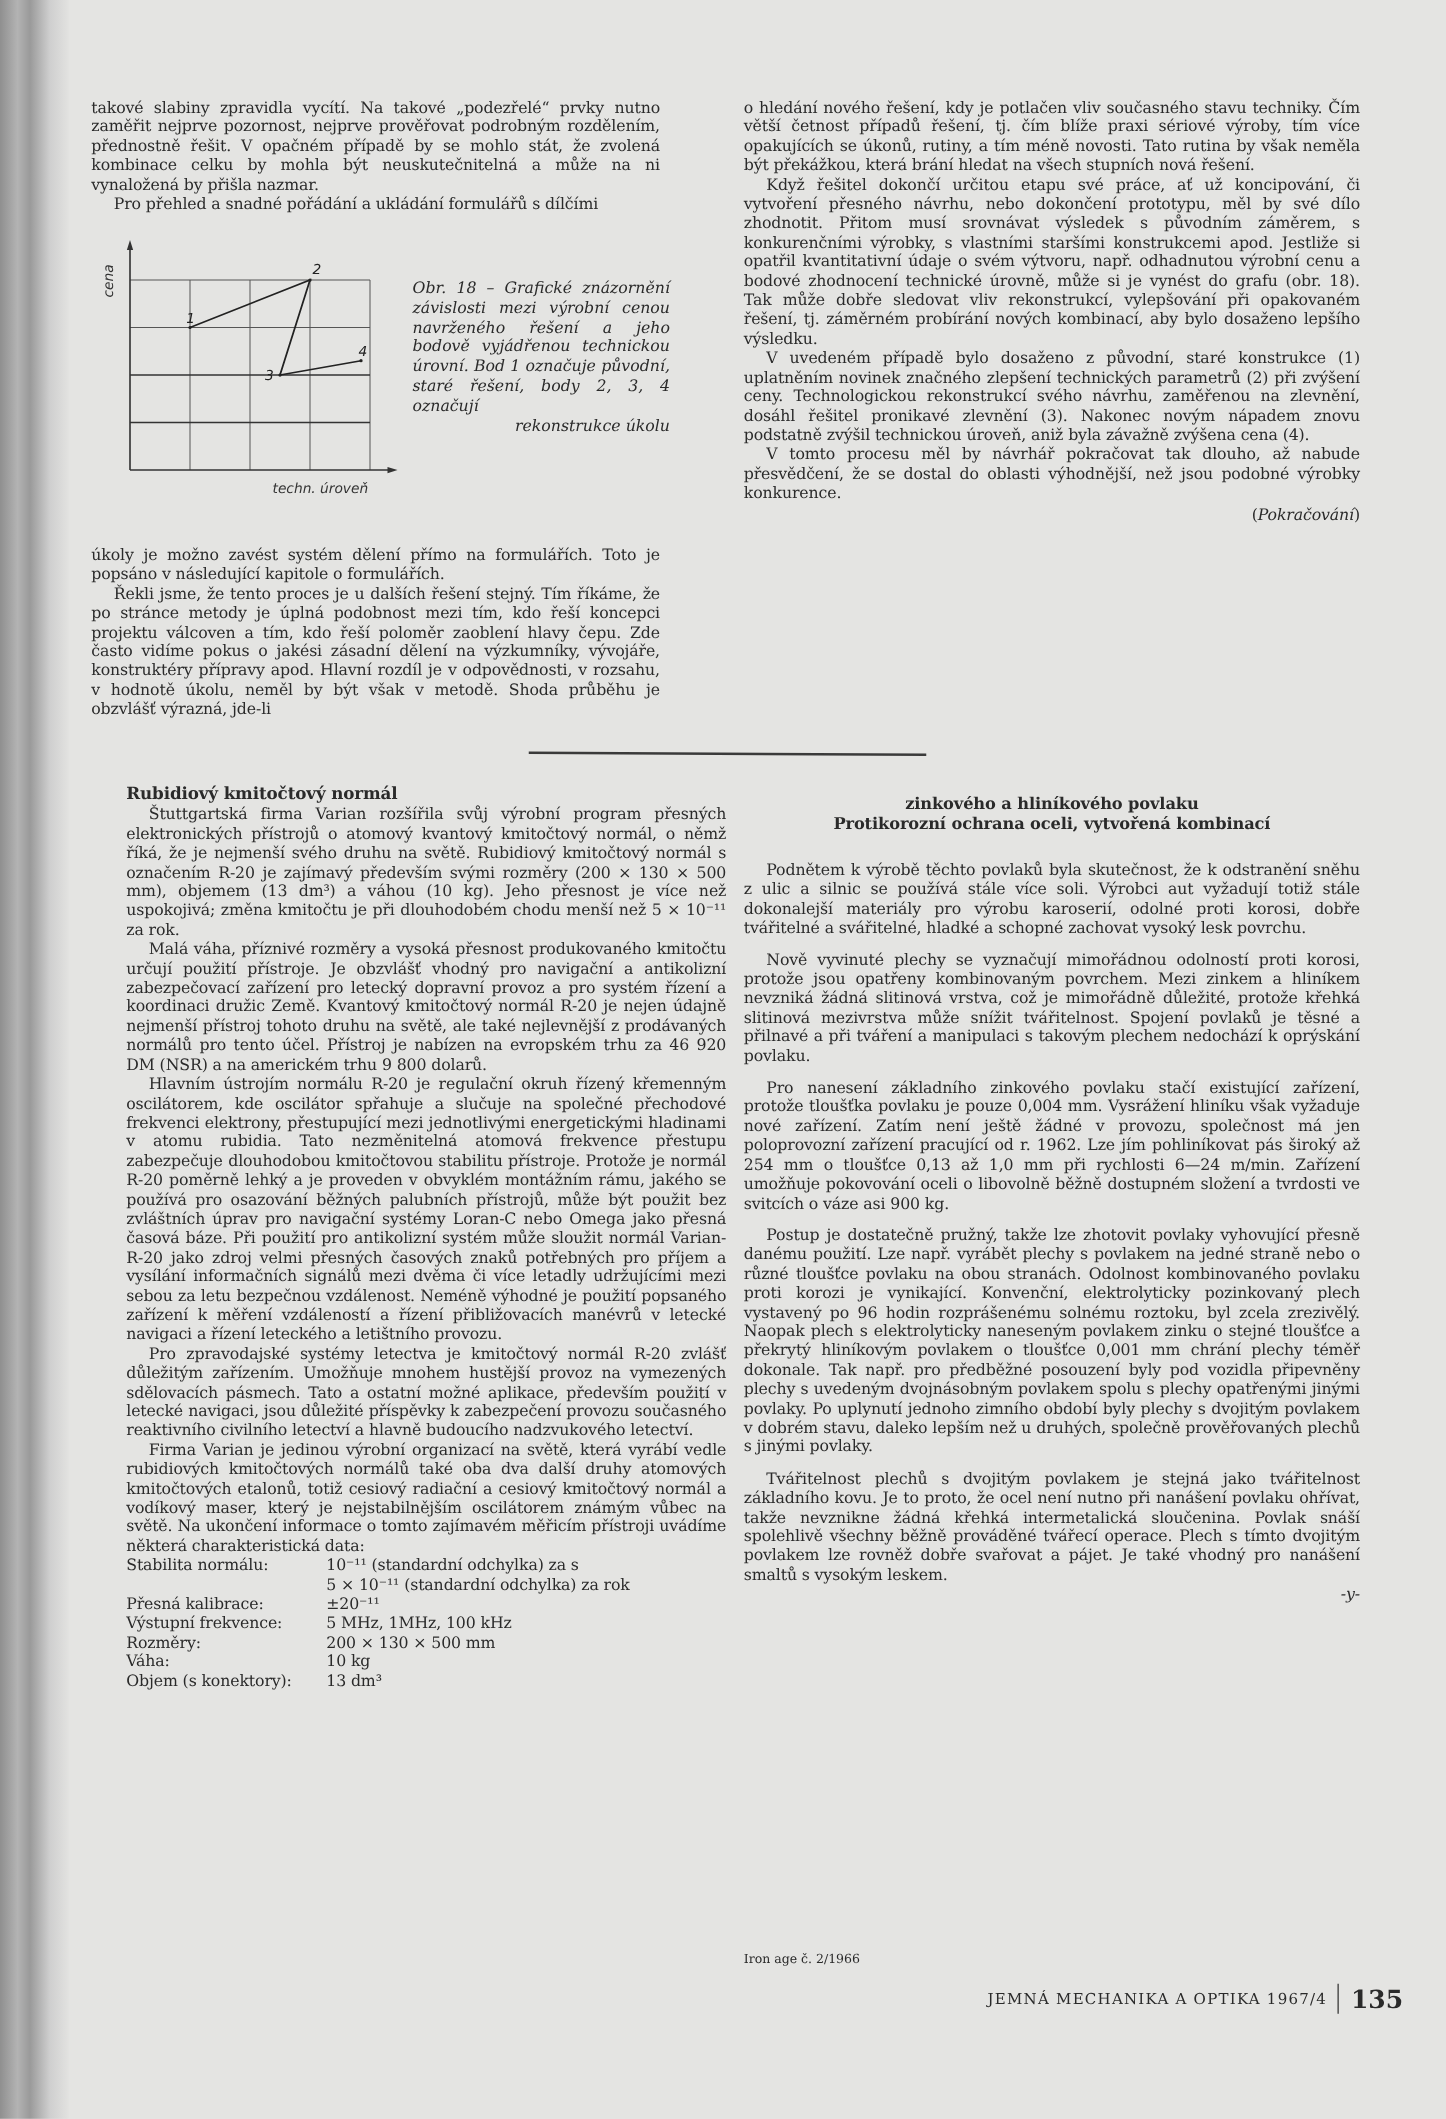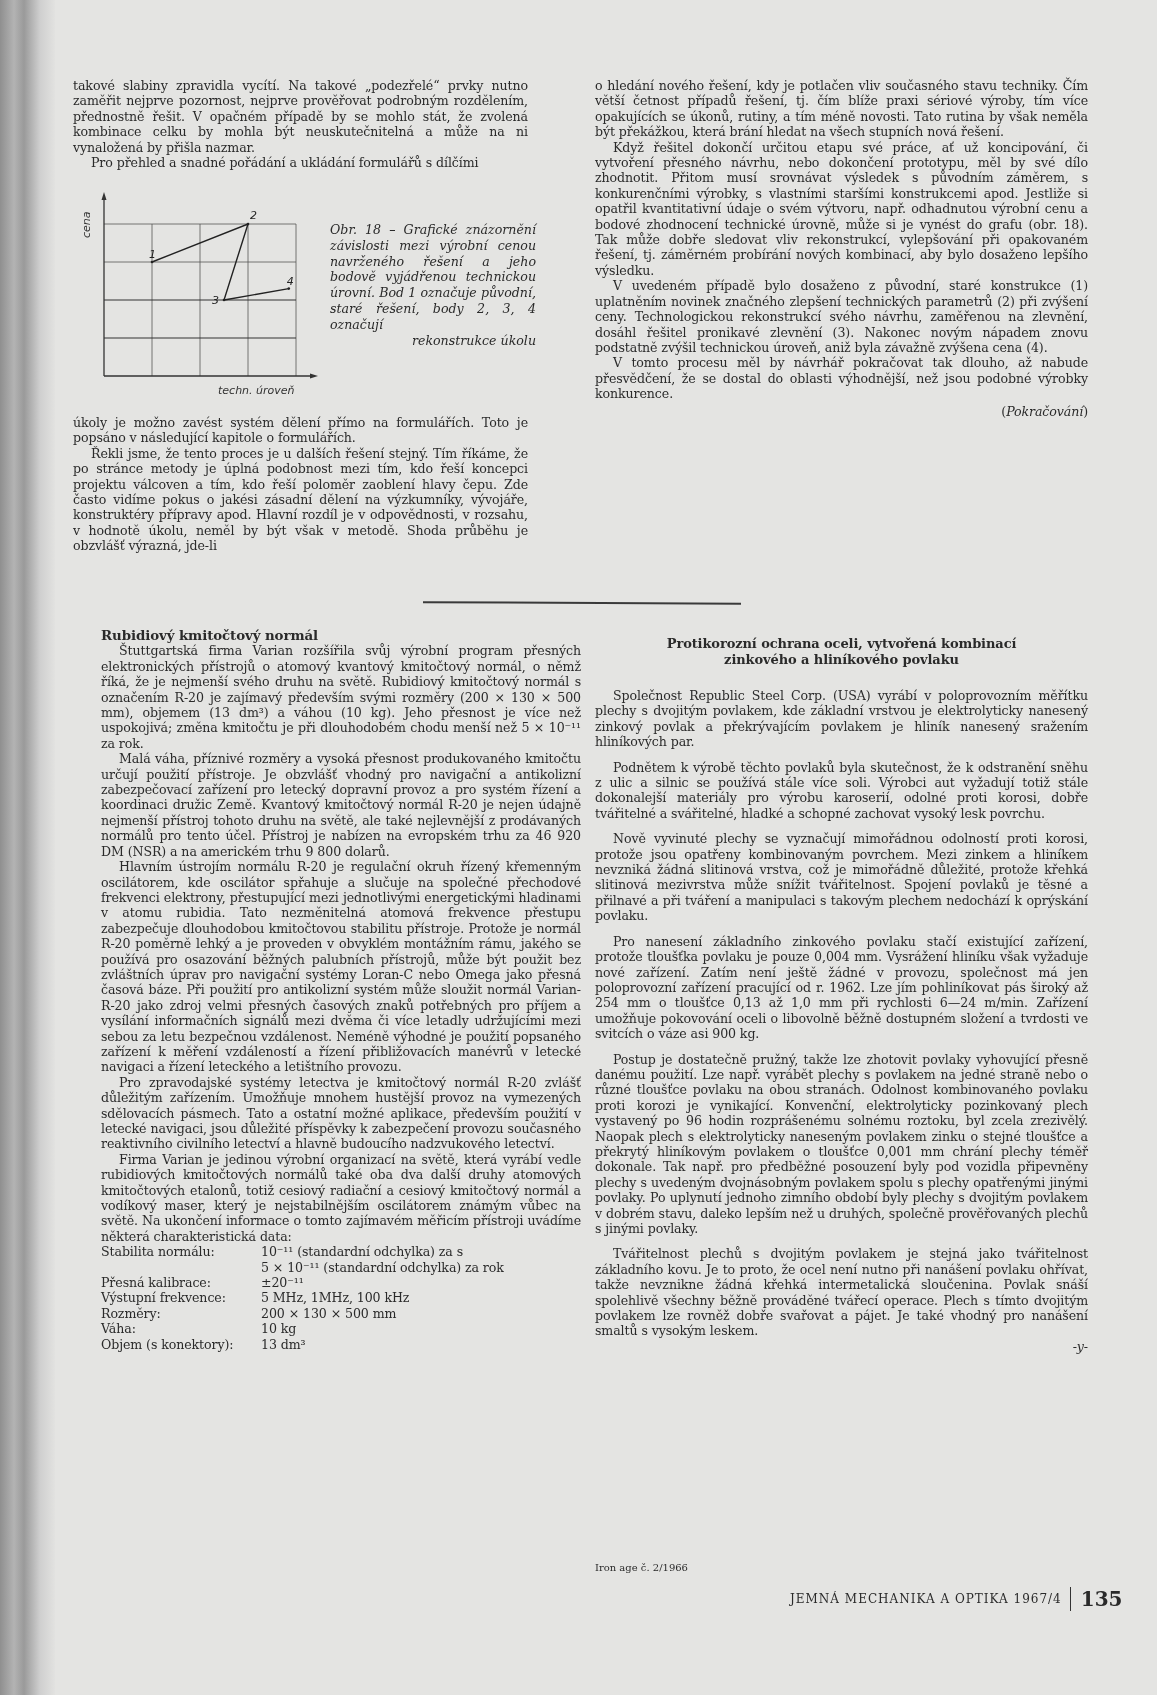--- a/index.html
+++ b/index.html
@@ -79,21 +79,21 @@
     </g>
   <text x="10" y="48" transform="rotate(-90 10 48)" font-family="DejaVu Sans, sans-serif" font-style="italic" font-size="11" fill="#333">cena</text>
   <text x="138" y="204" font-family="DejaVu Sans, sans-serif" font-style="italic" font-size="11" fill="#333">techn. úroveň</text>
 </svg>
 
 <div id="caption">
   <span>Obr. 18 – Grafické znázornění závislosti mezi výrobní cenou navrženého řešení a jeho bodově vyjádřenou technickou úrovní. Bod 1 označuje původní, staré řešení, body 2, 3, 4 označují</span>
   <span class="last">rekonstrukce úkolu</span>
 </div>
 
-<div class="col" style="left:73px; top:415px; width:455px;">
+<div class="col" style="left:73px; top:436px; width:455px;">
   <p class="noind">úkoly je možno zavést systém dělení přímo na formulářích. Toto je popsáno v následující kapitole o formulářích.</p>
   <p>Řekli jsme, že tento proces je u dalších řešení stejný. Tím říkáme, že po stránce metody je úplná podobnost mezi tím, kdo řeší koncepci projektu válcoven a tím, kdo řeší poloměr zaoblení hlavy čepu. Zde často vidíme pokus o jakési zásadní dělení na výzkumníky, vývojáře, konstruktéry přípravy apod. Hlavní rozdíl je v odpovědnosti, v rozsahu, v hodnotě úkolu, neměl by být však v metodě. Shoda průběhu je obzvlášť výrazná, jde-li</p>
 </div>
 
 <div id="col-tr" class="col">
   <p class="noind">o hledání nového řešení, kdy je potlačen vliv současného stavu techniky. Čím větší četnost případů řešení, tj. čím blíže praxi sériové výroby, tím více opakujících se úkonů, rutiny, a tím méně novosti. Tato rutina by však neměla být překážkou, která brání hledat na všech stupních nová řešení.</p>
   <p>Když řešitel dokončí určitou etapu své práce, ať už koncipování, či vytvoření přesného návrhu, nebo dokončení prototypu, měl by své dílo zhodnotit. Přitom musí srovnávat výsledek s původním záměrem, s konkurenčními výrobky, s vlastními staršími konstrukcemi apod. Jestliže si opatřil kvantitativní údaje o svém výtvoru, např. odhadnutou výrobní cenu a bodové zhodnocení technické úrovně, může si je vynést do grafu (obr. 18). Tak může dobře sledovat vliv rekonstrukcí, vylepšování při opakovaném řešení, tj. záměrném probírání nových kombinací, aby bylo dosaženo lepšího výsledku.</p>
   <p>V uvedeném případě bylo dosaženo z původní, staré konstrukce (1) uplatněním novinek značného zlepšení technických parametrů (2) při zvýšení ceny. Technologickou rekonstrukcí svého návrhu, zaměřenou na zlevnění, dosáhl řešitel pronikavé zlevnění (3). Nakonec novým nápadem znovu podstatně zvýšil technickou úroveň, aniž byla závažně zvýšena cena (4).</p>
   <p>V tomto procesu měl by návrhář pokračovat tak dlouho, až nabude přesvědčení, že se dostal do oblasti výhodnější, než jsou podobné výrobky konkurence.</p>
   <div class="cont"><span class="p">(</span><span>Pokračování</span><span class="p">)</span></div>
@@ -121,24 +121,23 @@
     <div>200 × 130 × 500 mm</div>
     <div>Váha:</div>
     <div>10 kg</div>
     <div>Objem (s konektory):</div>
     <div>13 dm³</div>
   </div>
 </div>
 
 <div id="col-br" class="col">
   <div class="h-right">
+    <div>zinkového a hliníkového povlaku</div>
     <div>Protikorozní ochrana oceli, vytvořená kombinací</div>
-    <div>zinkového a hliníkového povlaku</div>
   </div>
-  <p>Společnost Republic Steel Corp. (USA) vyrábí v poloprovozním měřítku plechy s dvojitým povlakem, kde základní vrstvou je elektrolyticky nanesený zinkový povlak a překrývajícím povlakem je hliník nanesený sražením hliníkových par.</p>
   <p class="gap">Podnětem k výrobě těchto povlaků byla skutečnost, že k odstranění sněhu z ulic a silnic se používá stále více soli. Výrobci aut vyžadují totiž stále dokonalejší materiály pro výrobu karoserií, odolné proti korosi, dobře tvářitelné a svářitelné, hladké a schopné zachovat vysoký lesk povrchu.</p>
   <p class="gap">Nově vyvinuté plechy se vyznačují mimořádnou odolností proti korosi, protože jsou opatřeny kombinovaným povrchem. Mezi zinkem a hliníkem nevzniká žádná slitinová vrstva, což je mimořádně důležité, protože křehká slitinová mezivrstva může snížit tvářitelnost. Spojení povlaků je těsné a přilnavé a při tváření a manipulaci s takovým plechem nedochází k oprýskání povlaku.</p>
   <p class="gap">Pro nanesení základního zinkového povlaku stačí existující zařízení, protože tloušťka povlaku je pouze 0,004 mm. Vysrážení hliníku však vyžaduje nové zařízení. Zatím není ještě žádné v provozu, společnost má jen poloprovozní zařízení pracující od r. 1962. Lze jím pohliníkovat pás široký až 254 mm o tloušťce 0,13 až 1,0 mm při rychlosti 6—24 m/min. Zařízení umožňuje pokovování oceli o libovolně běžně dostupném složení a tvrdosti ve svitcích o váze asi 900 kg.</p>
   <p class="gap">Postup je dostatečně pružný, takže lze zhotovit povlaky vyhovující přesně danému použití. Lze např. vyrábět plechy s povlakem na jedné straně nebo o různé tloušťce povlaku na obou stranách. Odolnost kombinovaného povlaku proti korozi je vynikající. Konvenční, elektrolyticky pozinkovaný plech vystavený po 96 hodin rozprášenému solnému roztoku, byl zcela zrezivělý. Naopak plech s elektrolyticky naneseným povlakem zinku o stejné tloušťce a překrytý hliníkovým povlakem o tloušťce 0,001 mm chrání plechy téměř dokonale. Tak např. pro předběžné posouzení byly pod vozidla připevněny plechy s uvedeným dvojnásobným povlakem spolu s plechy opatřenými jinými povlaky. Po uplynutí jednoho zimního období byly plechy s dvojitým povlakem v dobrém stavu, daleko lepším než u druhých, společně prověřovaných plechů s jinými povlaky.</p>
   <p class="gap">Tvářitelnost plechů s dvojitým povlakem je stejná jako tvářitelnost základního kovu. Je to proto, že ocel není nutno při nanášení povlaku ohřívat, takže nevznikne žádná křehká intermetalická sloučenina. Povlak snáší spolehlivě všechny běžně prováděné tvářecí operace. Plech s tímto dvojitým povlakem lze rovněž dobře svařovat a pájet. Je také vhodný pro nanášení smaltů s vysokým leskem.</p>
   <div style="overflow:hidden;">
       <span class="sign">-y-</span>
     </div>
 </div>
 

